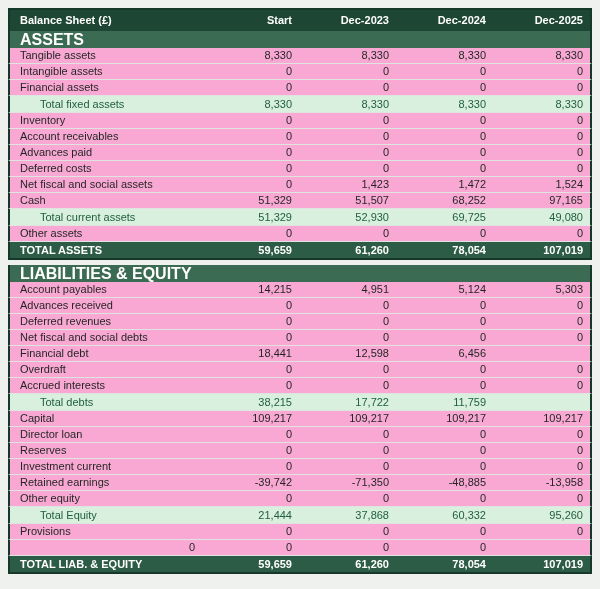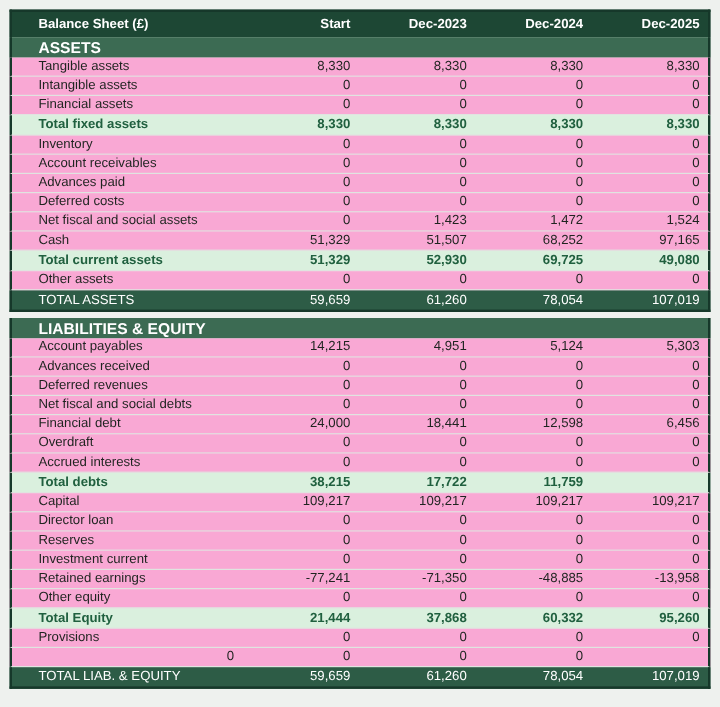--- a/index.html
+++ b/index.html
@@ -33,40 +33,40 @@
     border-right:2px solid var(--border-dark);
     background:#f9a8d4;
   }
   .cell{
     display:flex;align-items:center;
     font-size:11px;
     color:var(--data-text);
     line-height:1;
     overflow:hidden;white-space:nowrap;
   }
-  .cell.label{padding-left:22px;justify-content:flex-start;}
+  .cell.label{padding-left:10px;justify-content:flex-start;}
   .cell.num{padding-right:7px;justify-content:flex-end;}
   
   .row.header{
     height:23px;
     background:var(--header-bg);
     border-top:2px solid var(--border-dark);
   }
   .row.header .cell{color:var(--white-text);font-weight:bold;font-size:11px;}
   
   .row.section{height:17px;background:var(--section-bg);}
-  .row.section .cell{color:var(--white-text);font-weight:bold;font-size:13px;grid-column:1 / -1;}
+  .row.section .cell{color:var(--white-text);font-weight:bold;font-size:16px;grid-column:1 / -1;}
   
   .row.data{height:16px;border-bottom:1px solid var(--row-separator);}
   
   .row.subtotal{height:17px;background:var(--subtotal-bg);border-bottom:1px solid var(--row-separator);}
-  .row.subtotal .cell{color:var(--subtotal-text);font-weight:bold;}
+  .row.subtotal .cell{color:var(--subtotal-text);font-weight:normal;margin-left:20px;}
   
   .row.grand{height:18px;background:var(--grand-bg);border-bottom:2px solid var(--border-dark);}
-  .row.grand .cell{color:var(--white-text);font-weight:normal;}
+  .row.grand .cell{color:var(--white-text);font-weight:bold;}
   
   .row.gap{
     height:5px;background:var(--page-bg);
     border-left:none;border-right:none;border-bottom:none;
   }
 </style>
 </head>
 <body>
 
 <div class="sheet">
@@ -199,21 +199,20 @@
       </div>
       <div class="row data">
         <div class="cell label">Net fiscal and social debts</div>
         <div class="cell num">0</div>
         <div class="cell num">0</div>
         <div class="cell num">0</div>
         <div class="cell num">0</div>
       </div>
       <div class="row data">
         <div class="cell label">Financial debt</div>
-        <div class="cell num">24,000</div>
         <div class="cell num">18,441</div>
         <div class="cell num">12,598</div>
         <div class="cell num">6,456</div>
       </div>
       <div class="row data">
         <div class="cell label">Overdraft</div>
         <div class="cell num">0</div>
         <div class="cell num">0</div>
         <div class="cell num">0</div>
         <div class="cell num">0</div>
@@ -254,21 +253,21 @@
       </div>
       <div class="row data">
         <div class="cell label">Investment current</div>
         <div class="cell num">0</div>
         <div class="cell num">0</div>
         <div class="cell num">0</div>
         <div class="cell num">0</div>
       </div>
       <div class="row data">
         <div class="cell label">Retained earnings</div>
-        <div class="cell num">-77,241</div>
+        <div class="cell num">-39,742</div>
         <div class="cell num">-71,350</div>
         <div class="cell num">-48,885</div>
         <div class="cell num">-13,958</div>
       </div>
       <div class="row data">
         <div class="cell label">Other equity</div>
         <div class="cell num">0</div>
         <div class="cell num">0</div>
         <div class="cell num">0</div>
         <div class="cell num">0</div>

